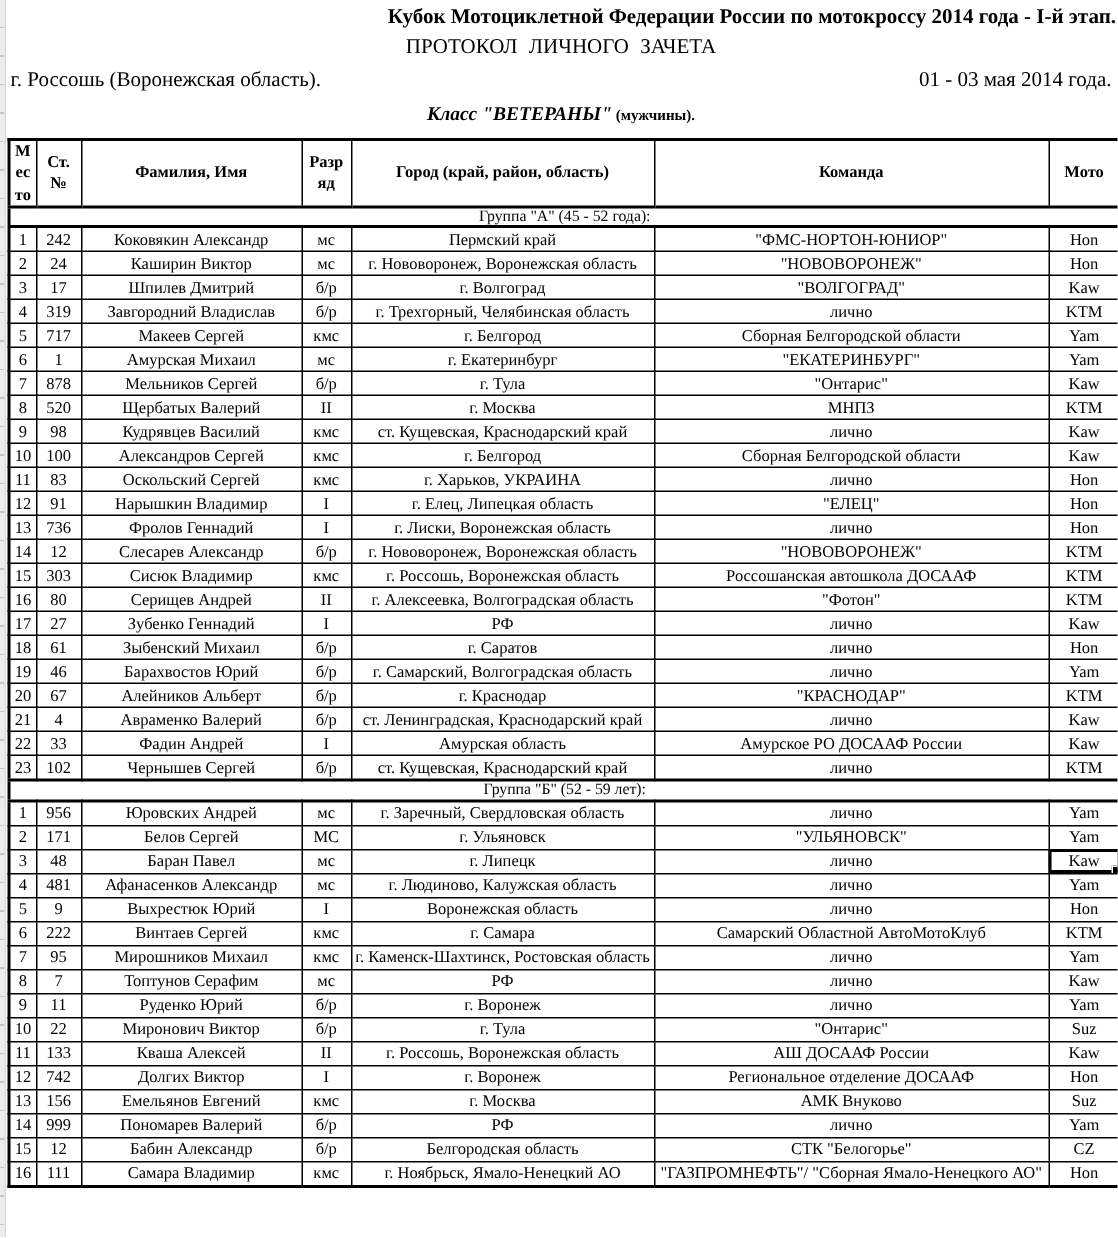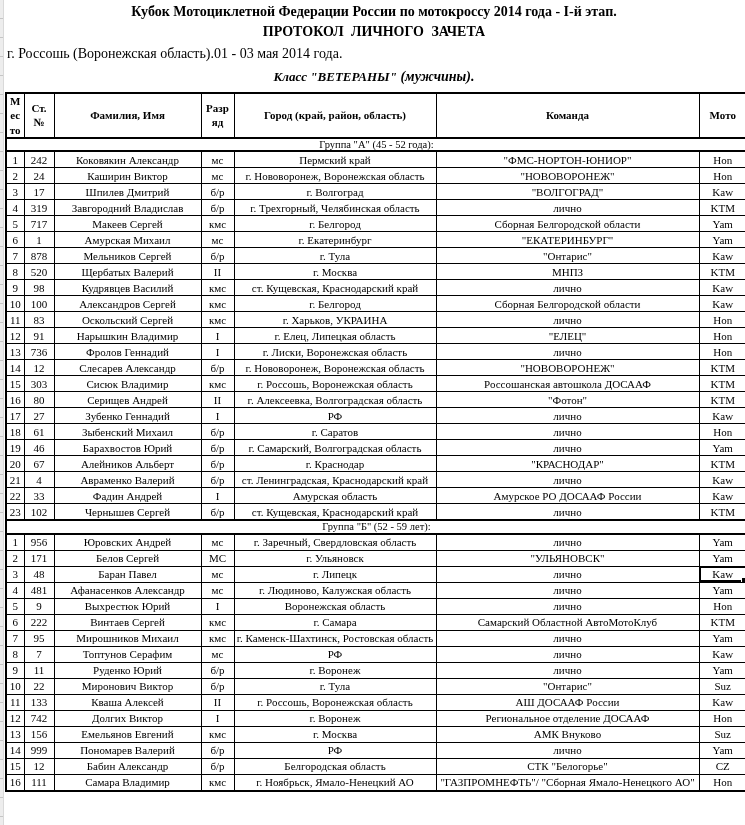--- a/index.html
+++ b/index.html
@@ -6,26 +6,26 @@
   body{
     width:745px;height:825px;overflow:hidden;background:#fff;
     font-family:"Liberation Serif", serif;color:#000;position:relative;
   }
   .excel-left-strip{
     position:absolute;left:0;top:0;width:3px;height:825px;
     background:repeating-linear-gradient(to bottom,#ededed 0 18px,#c6c6c6 18px 19px);
     border-right:1px solid #d9d9d9;
   }
   .page{padding:3px 1px 0 4px;}
-  .title1{text-align:center;font-weight:bold;font-size:14px;line-height:1.25;}
-  .title2{text-align:center;font-weight:bold;font-size:14px;line-height:1.25;margin-top:2px;word-spacing:4px;}
-  .meta-row{display:flex;justify-content:flex-start;font-size:14px;margin-top:6px;padding:0 3px;}
+  .title1{text-align:right;font-weight:bold;font-size:14px;line-height:1.25;}
+  .title2{text-align:center;font-weight:normal;font-size:14px;line-height:1.25;margin-top:2px;word-spacing:4px;}
+  .meta-row{display:flex;justify-content:space-between;font-size:14px;margin-top:6px;padding:0 3px;}
   .class-line{text-align:center;margin:5px 0 7px;}
   .class-label{font-weight:bold;font-style:italic;font-size:13px;}
-  .class-note{font-style:italic;font-size:14px;font-weight:bold;}
+  .class-note{font-size:10px;font-weight:bold;}
   table.results{
     border-collapse:collapse;border:2px solid #000;margin-left:1px;
     width:740px;table-layout:fixed;font-size:11px;
   }
   th,td{
     border:1px solid #000;padding:0 2px;text-align:center;vertical-align:middle;
     line-height:1.3;overflow:hidden;
   }
   thead th{height:42px;font-weight:bold;border-bottom:2px solid #000;word-wrap:break-word;}
   th.c0,th.c3{word-break:break-all;}

